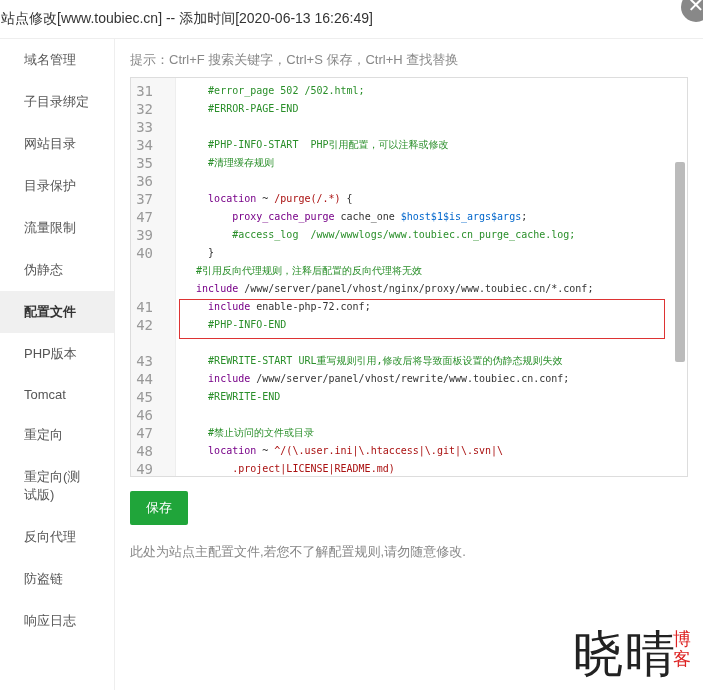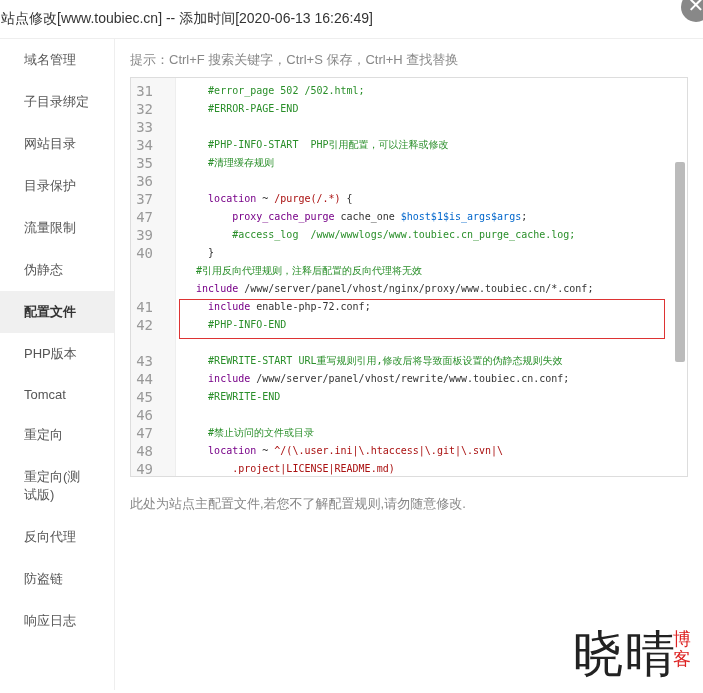--- a/index.html
+++ b/index.html
@@ -78,19 +78,20 @@
             <div style="height: 18px;">49</div>
             <div style="height: 18px;">50</div>
             <div style="height: 18px;"></div>
           </div>
         <div class="code" id="code"><div class="code-line"><span>    </span><span class="cm">#error_page 502 /502.html;</span></div><div class="code-line"><span>    </span><span class="cm">#ERROR-PAGE-END</span></div><div class="code-line"></div><div class="code-line"><span>    </span><span class="cm">#PHP-INFO-START  PHP引用配置，可以注释或修改</span></div><div class="code-line"><span>    </span><span class="cm">#清理缓存规则</span></div><div class="code-line"></div><div class="code-line"><span>    </span><span class="kw">location</span><span> ~ </span><span class="str">/purge(/.*)</span><span> {</span></div><div class="code-line"><span>        </span><span class="kw">proxy_cache_purge</span><span> cache_one </span><span class="var">$host$1$is_args$args</span><span>;</span></div><div class="code-line"><span>        </span><span class="cm">#access_log  /www/wwwlogs/www.toubiec.cn_purge_cache.log;</span></div><div class="code-line"><span>    }</span></div><div class="code-line"><span>  </span><span class="cm">#引用反向代理规则，注释后配置的反向代理将无效</span></div><div class="code-line"><span>  </span><span class="kw">include</span><span> /www/server/panel/vhost/nginx/proxy/www.toubiec.cn/*.conf;</span></div><div class="code-line"><span>    </span><span class="kw">include</span><span> enable-php-72.conf;</span></div><div class="code-line"><span>    </span><span class="cm">#PHP-INFO-END</span></div><div class="code-line"></div><div class="code-line"><span>    </span><span class="cm">#REWRITE-START URL重写规则引用,修改后将导致面板设置的伪静态规则失效</span></div><div class="code-line"><span>    </span><span class="kw">include</span><span> /www/server/panel/vhost/rewrite/www.toubiec.cn.conf;</span></div><div class="code-line"><span>    </span><span class="cm">#REWRITE-END</span></div><div class="code-line"></div><div class="code-line"><span>    </span><span class="cm">#禁止访问的文件或目录</span></div><div class="code-line"><span>    </span><span class="kw">location</span><span> ~ </span><span class="str">^/(\.user.ini|\.htaccess|\.git|\.svn|\</span></div><div class="code-line"><span>        </span><span class="str">.project|LICENSE|README.md)</span></div></div>
         <div class="highlight-box"></div>
         <div class="scrollbar">
           <div class="scroll-thumb"></div>
         </div>
       </div>
+      <button class="save-btn">保存</button>
       <div class="note">此处为站点主配置文件,若您不了解配置规则,请勿随意修改.</div>
     </div>
   </div>
   <div class="watermark">
     <span>晓晴</span><span class="red"><span>博</span><br><span>客</span></span>
   </div>
 </div>
 
 </body></html>

